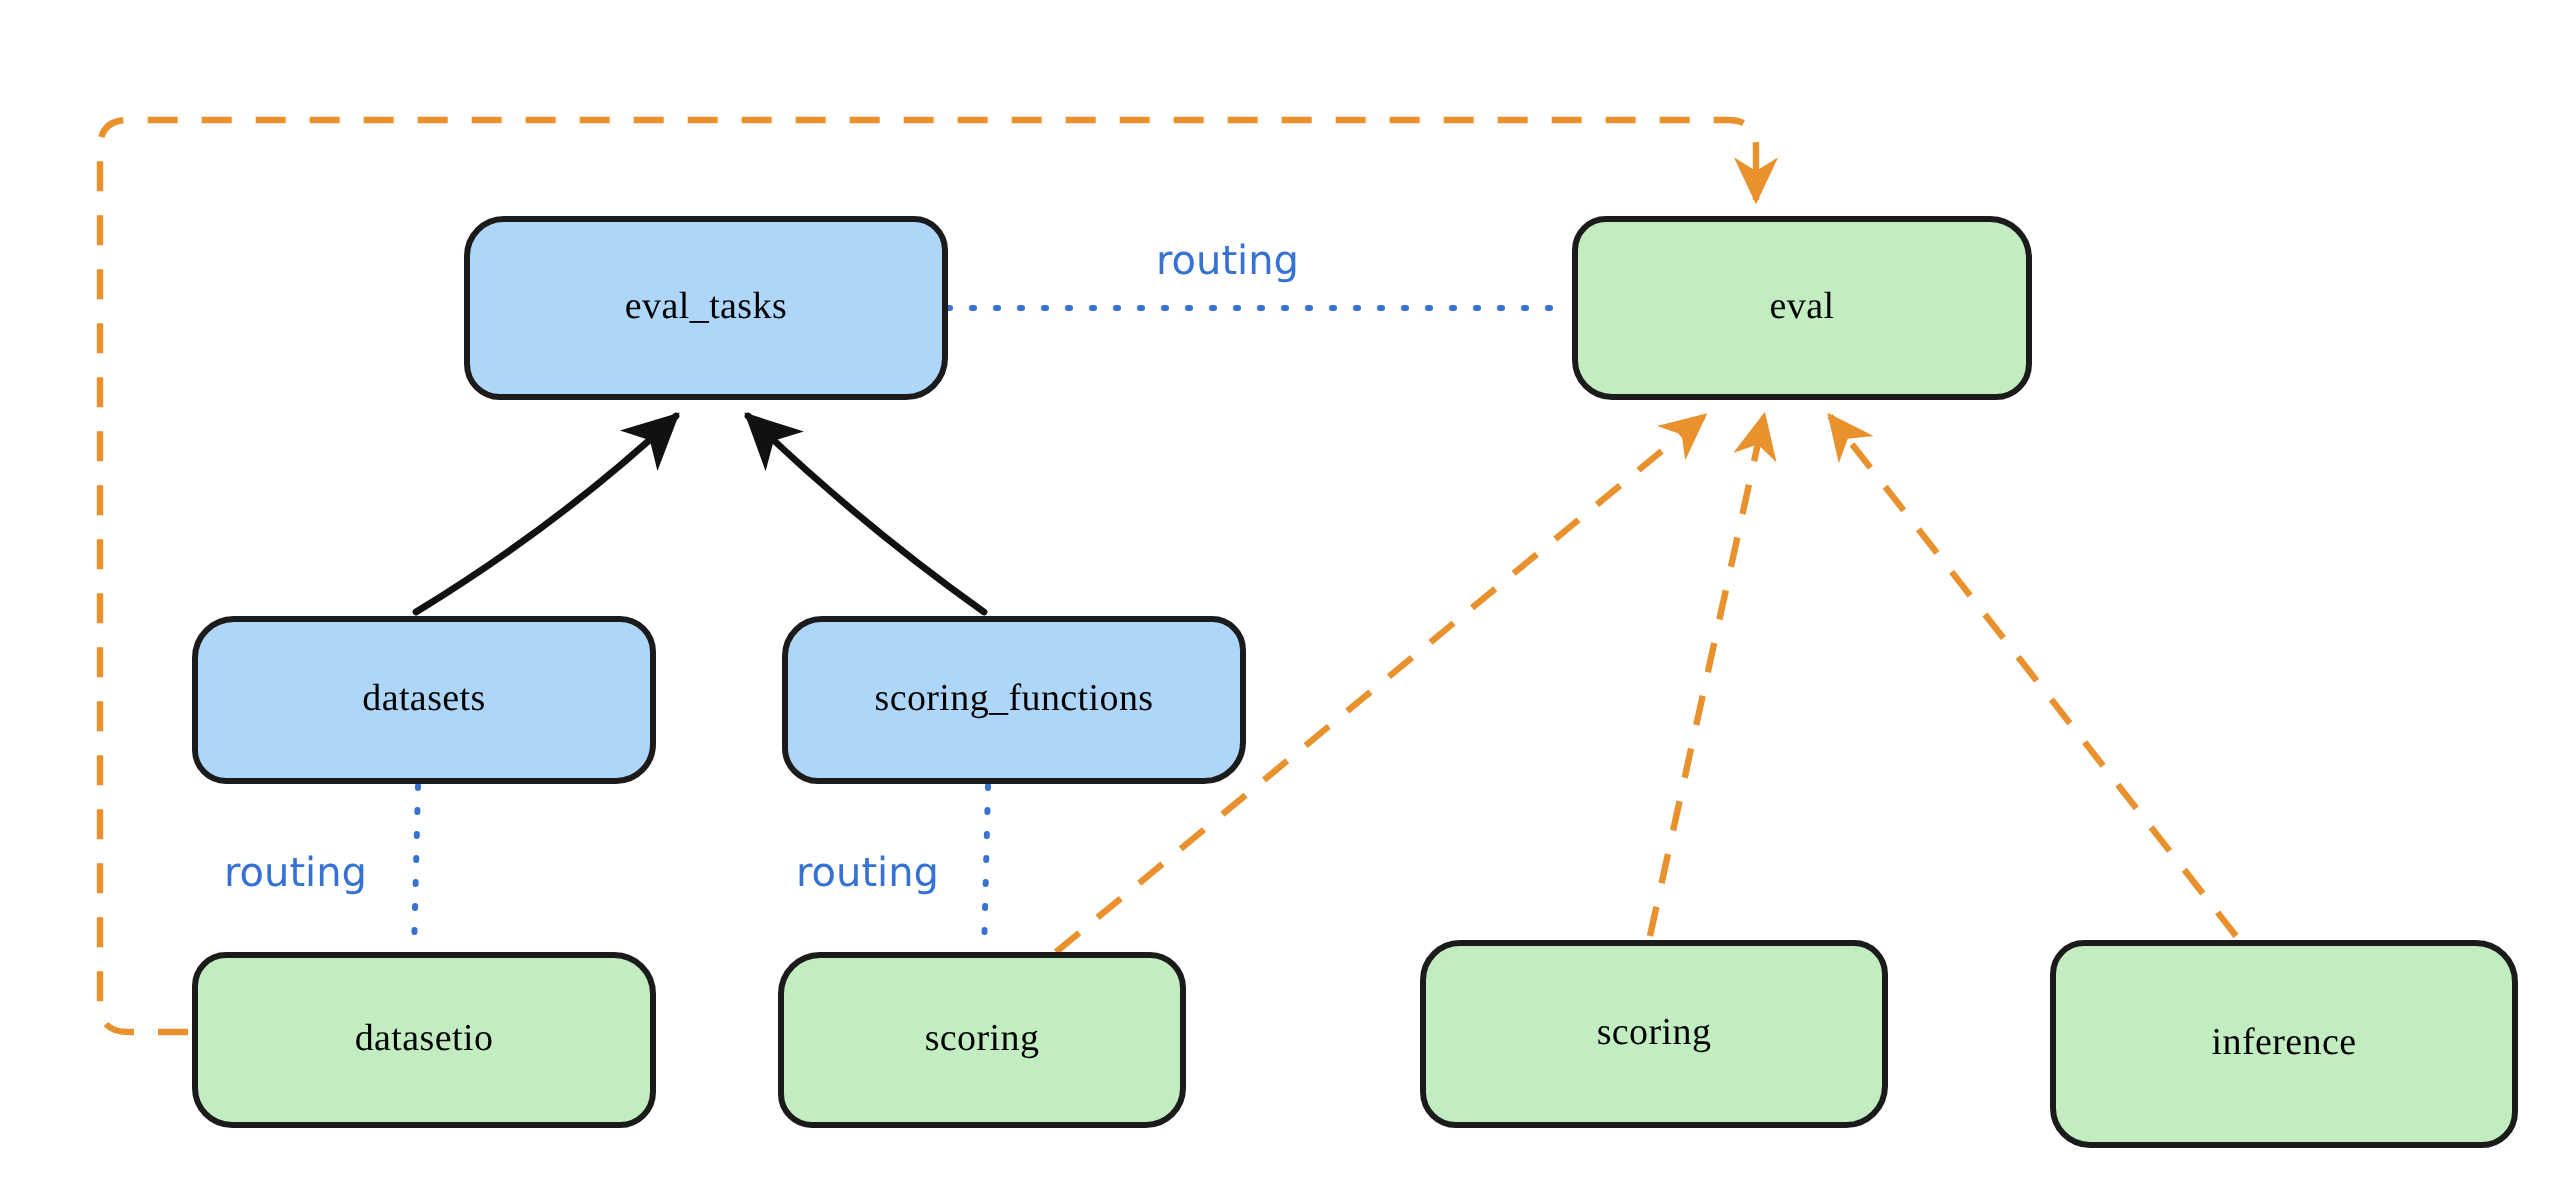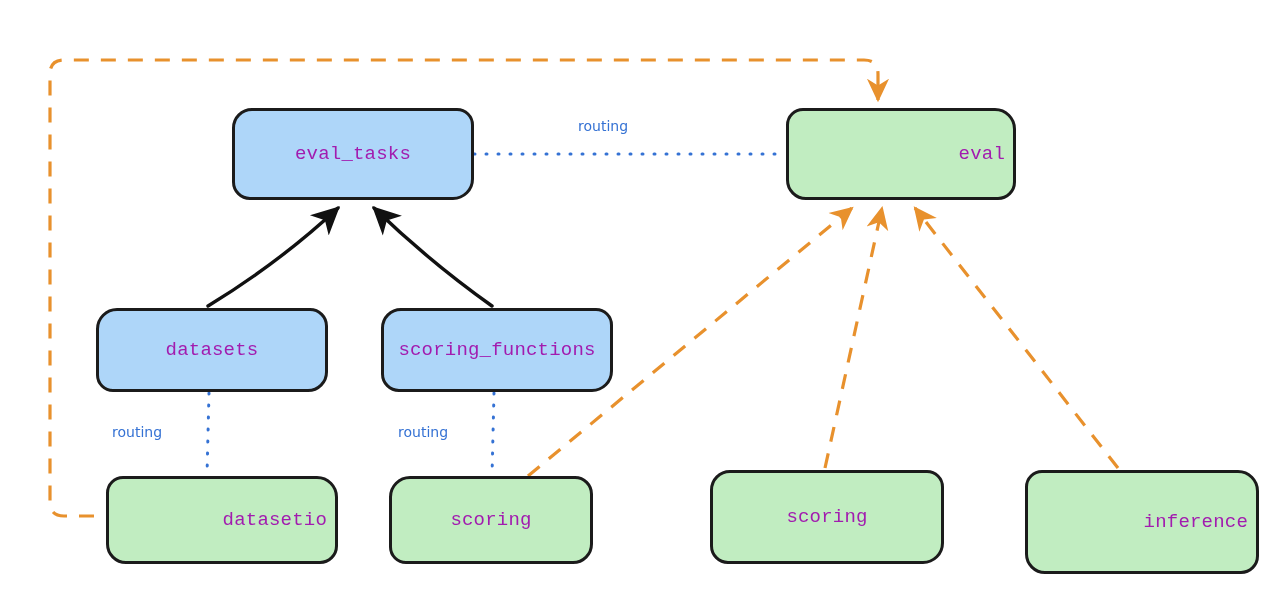--- a/index.html
+++ b/index.html
@@ -30,42 +30,42 @@
     box-sizing: border-box;
     display: flex;
     align-items: center;
     justify-content: center;
     border: 3px solid #1b1b1b;
     border-radius: 18px;
     text-align: center;
     line-height: 1.1;
   }
   .node .node-label {
-    font-family: Liberation Mono, monospace;
+    font-family: Liberation Serif, serif;
     font-size: 19px;
-    color: #a21caf;
+    color: #000000;
     letter-spacing: 0.2px;
     padding: 0 8px;
     word-break: break-word;
   }
   .node.api {
     background: #aed6f9;
   }
   .node.provider {
     background: #c1edc1;
   }
   
   .node.w1 { border-radius: 20px 17px 21px 18px; }
-  .node.w2 { border-radius: 17px 21px 18px 20px; justify-content: flex-end; }
+  .node.w2 { border-radius: 17px 21px 18px 20px; }
   .node.w3 { border-radius: 21px 18px 20px 17px; }
 
   .edge-label {
     position: absolute;
     font-family: "DejaVu Sans", sans-serif;
-    font-size: 14px;
+    font-size: 20px;
     color: #3572d4;
     white-space: nowrap;
   }
 </style>
 </head>
 <body>
 
 <div id="canvas">
 
   <svg id="edge-layer" viewBox="0 0 1280 596" xmlns="http://www.w3.org/2000/svg">
@@ -100,24 +100,24 @@
   <div id="nodes-root">
       <div class="node api w1" style="left: 232px; top: 108px; width: 242px; height: 92px;">
         <span class="node-label">eval_tasks</span>
       </div>
       <div class="node provider w2" style="left: 786px; top: 108px; width: 230px; height: 92px;">
         <span class="node-label">eval</span>
       </div>
       <div class="node api w3" style="left: 96px; top: 308px; width: 232px; height: 84px;">
         <span class="node-label">datasets</span>
       </div>
-      <div class="node api w1" style="left: 381px; top: 308px; width: 232px; height: 84px;">
+      <div class="node api w1" style="left: 391px; top: 308px; width: 232px; height: 84px;">
         <span class="node-label">scoring_functions</span>
       </div>
-      <div class="node provider w2" style="left: 96px; top: 476px; width: 232px; height: 88px; margin-left: 10px;">
+      <div class="node provider w2" style="left: 96px; top: 476px; width: 232px; height: 88px;">
         <span class="node-label">datasetio</span>
       </div>
       <div class="node provider w3" style="left: 389px; top: 476px; width: 204px; height: 88px;">
         <span class="node-label">scoring</span>
       </div>
       <div class="node provider w1" style="left: 710px; top: 470px; width: 234px; height: 94px;">
         <span class="node-label">scoring</span>
       </div>
       <div class="node provider w2" style="left: 1025px; top: 470px; width: 234px; height: 104px;">
         <span class="node-label">inference</span>

